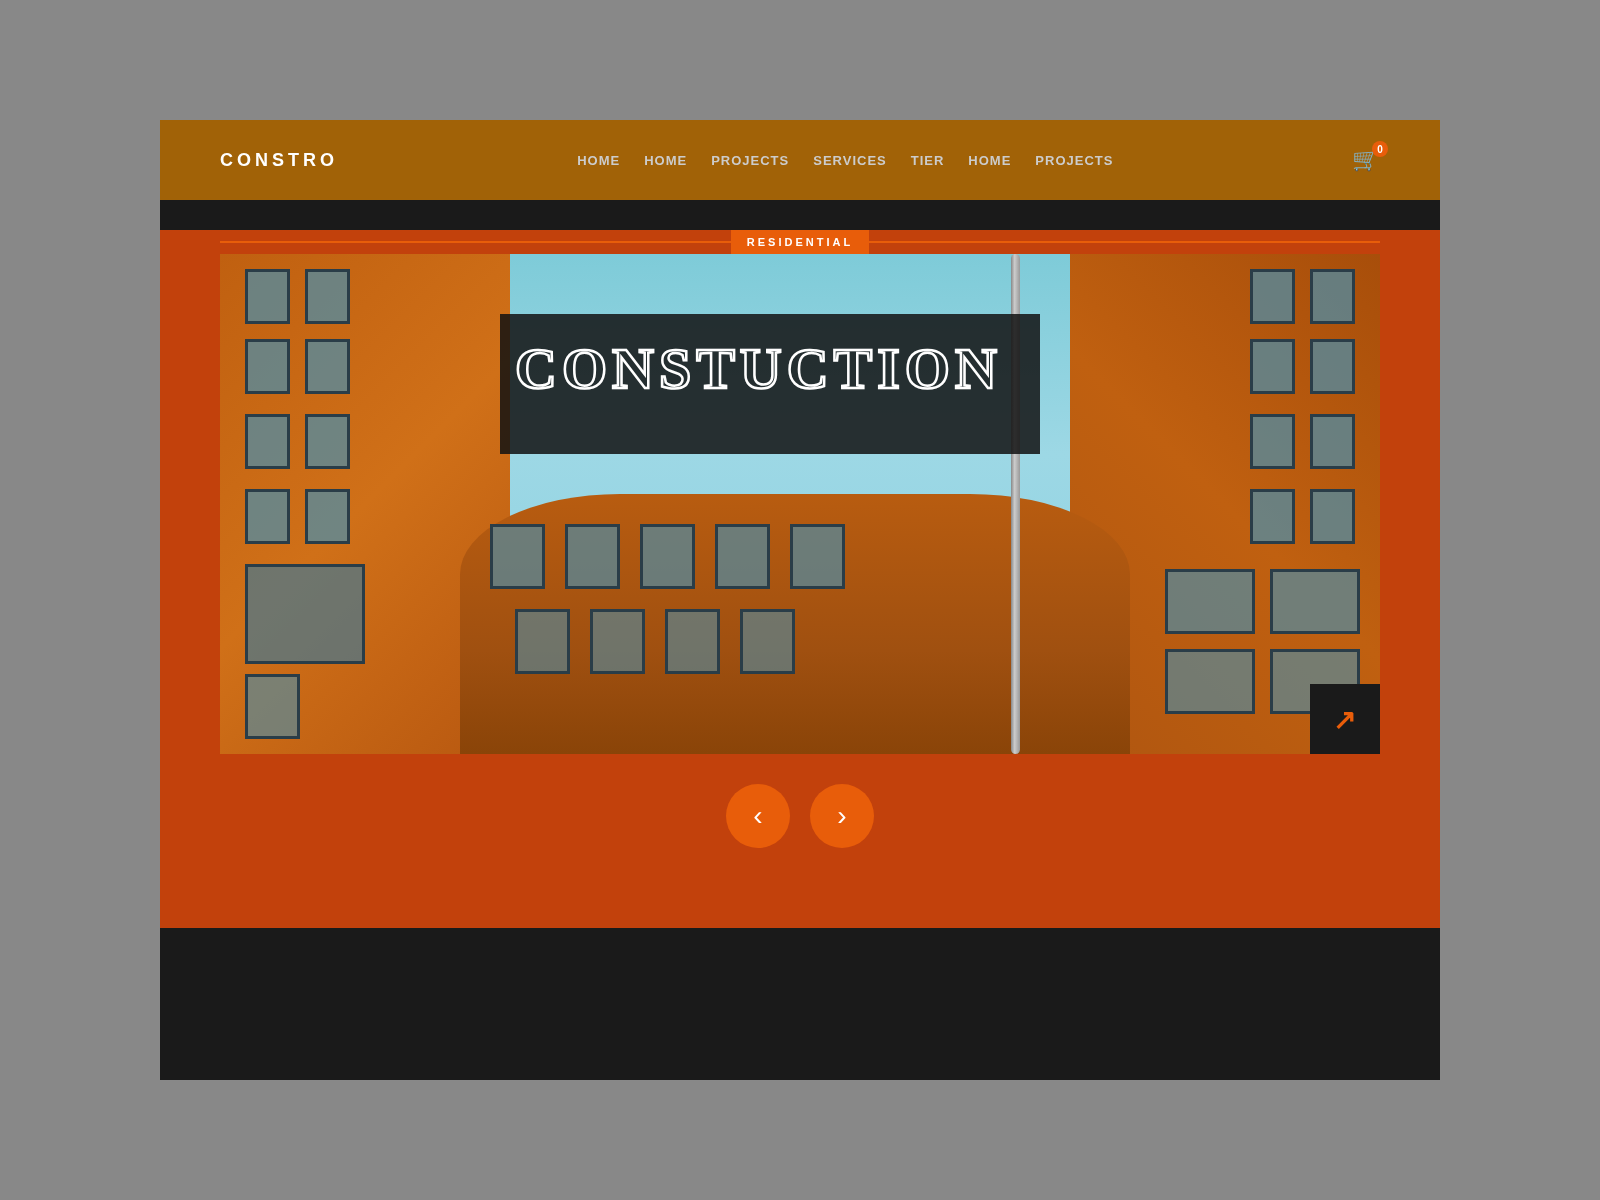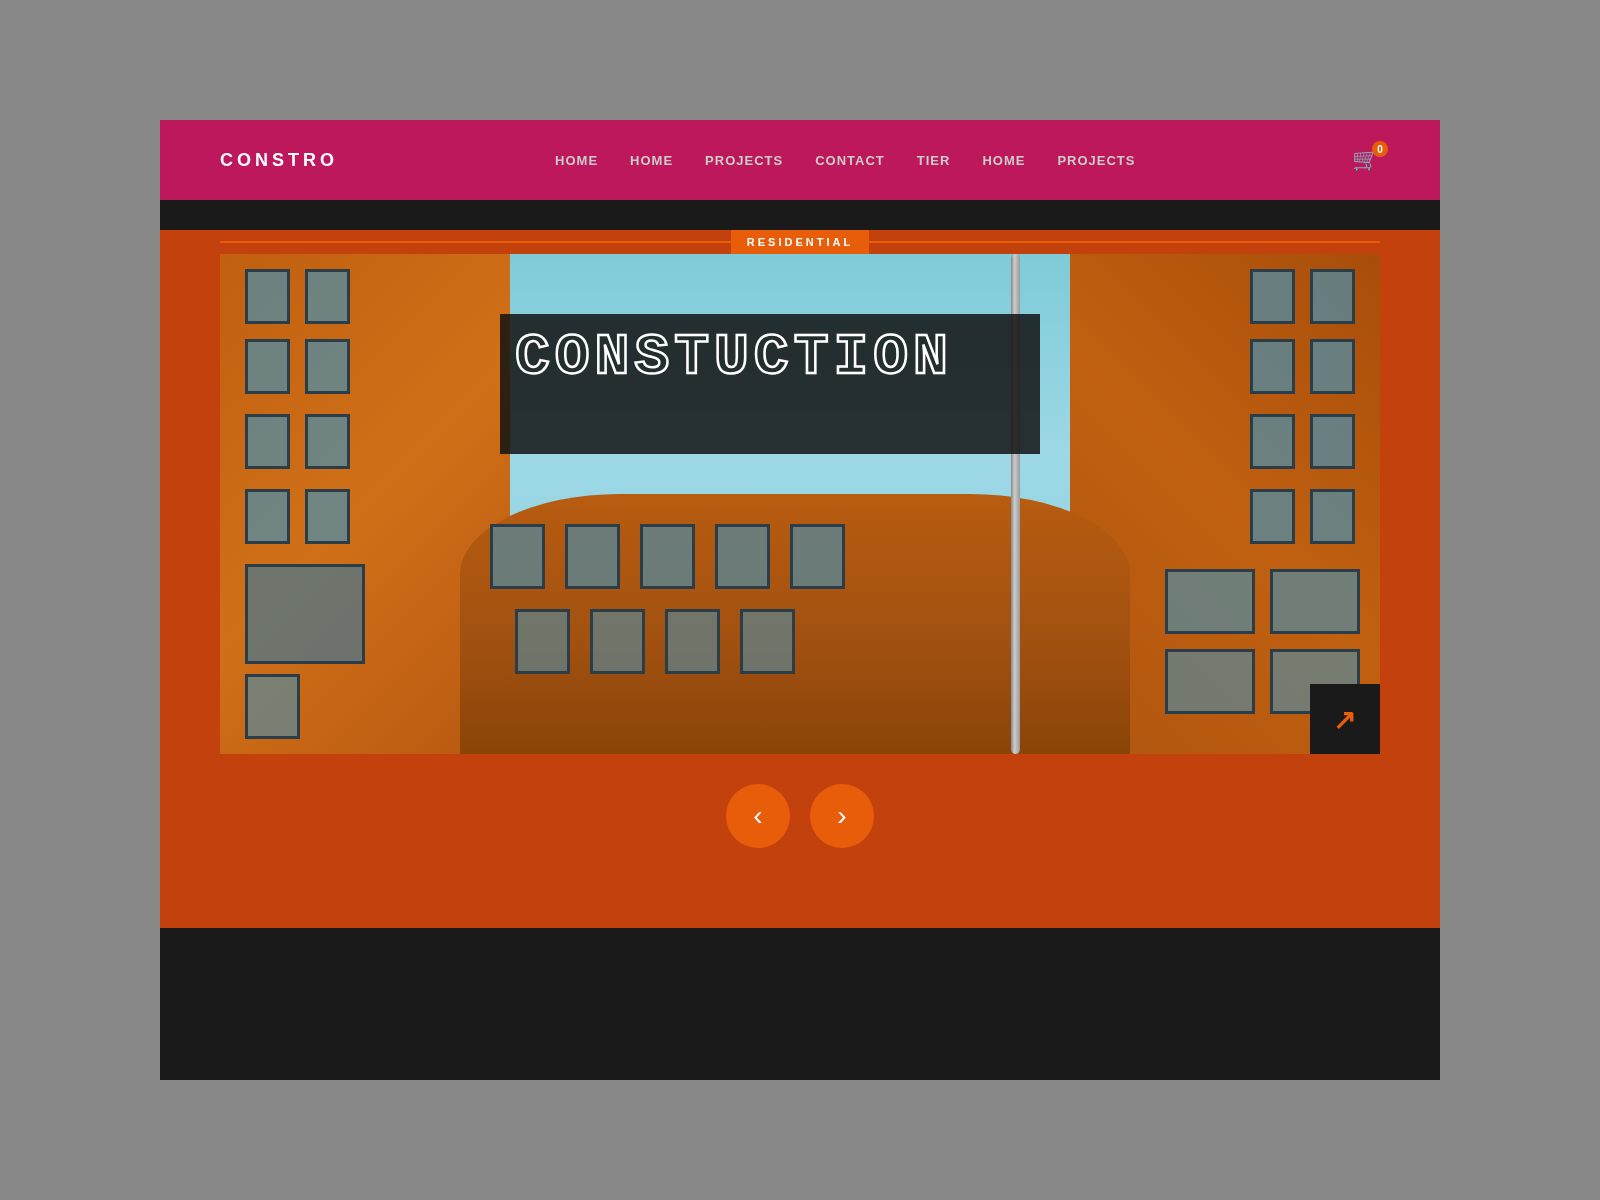--- a/index.html
+++ b/index.html
@@ -21,34 +21,34 @@
       overflow: hidden;
     }
 
     
     .header {
       display: flex;
       align-items: center;
       justify-content: space-between;
       padding: 0 60px;
       height: 80px;
-      background: #be185d;
+      background: #a16207;
     }
 
     .logo {
       font-size: 18px;
       font-weight: 900;
       color: #fff;
       letter-spacing: 4px;
       font-family: Arial, sans-serif;
     }
 
     .nav {
       display: flex;
-      gap: 32px;
+      gap: 24px;
     }
 
     .nav-item {
       color: #ccc;
       font-size: 13px;
       font-weight: 600;
       letter-spacing: 1px;
       cursor: pointer;
       text-decoration: none;
     }
@@ -188,21 +188,21 @@
 
 <div class="browser-window">
 
   <header class="header">
     <div class="logo">CONSTRO</div>
 
     <nav class="nav">
       <a class="nav-item">HOME</a>
       <a class="nav-item">HOME</a>
       <a class="nav-item">PROJECTS</a>
-      <a class="nav-item">CONTACT</a>
+      <a class="nav-item">SERVICES</a>
       <a class="nav-item">TIER</a>
       <a class="nav-item">HOME</a>
       <a class="nav-item">PROJECTS</a>
     </nav>
 
     <div class="cart-area">
       <span class="cart-icon">🛒</span>
       <span class="cart-badge">0</span>
     </div>
   </header>
@@ -261,21 +261,21 @@
           <div style="position:absolute;top:115px;left:55px;width:55px;height:65px;background:rgba(80,140,165,0.6);border:3px solid #2a3d48;"></div>
           <div style="position:absolute;top:115px;left:130px;width:55px;height:65px;background:rgba(80,140,165,0.6);border:3px solid #2a3d48;"></div>
           <div style="position:absolute;top:115px;left:205px;width:55px;height:65px;background:rgba(80,140,165,0.6);border:3px solid #2a3d48;"></div>
           <div style="position:absolute;top:115px;left:280px;width:55px;height:65px;background:rgba(80,140,165,0.6);border:3px solid #2a3d48;"></div>
         </div>
 
         <div style="position:absolute;top:0;right:31%;width:9px;height:100%;background:linear-gradient(90deg,#888 0%,#ccc 40%,#999 100%);border-radius:5px;"></div>
 
         <div style="position:absolute;top:60px;left:280px;width:540px;height:140px;background:rgba(18,18,18,0.85);"></div>
 
-        <div style="position:absolute;top:71px;left:295px;font-size:58px;font-weight:900;color:transparent;-webkit-text-stroke:2.5px #ffffff;text-transform:uppercase;letter-spacing:5px;font-family:Liberation Mono, monospace;">CONSTUCTION</div>
+        <div style="position:absolute;top:81px;left:295px;font-size:58px;font-weight:900;color:transparent;-webkit-text-stroke:2.5px #ffffff;text-transform:uppercase;letter-spacing:5px;font-family:Liberation Serif, serif;">CONSTUCTION</div>
 
         <div class="arrow-btn">
           <span class="arrow-icon">↗</span>
         </div>
       </div>
     </div>
 
     <div class="nav-arrows">
       <button class="nav-arrow-btn">
         <span style="font-size:28px;line-height:1;">‹</span>

